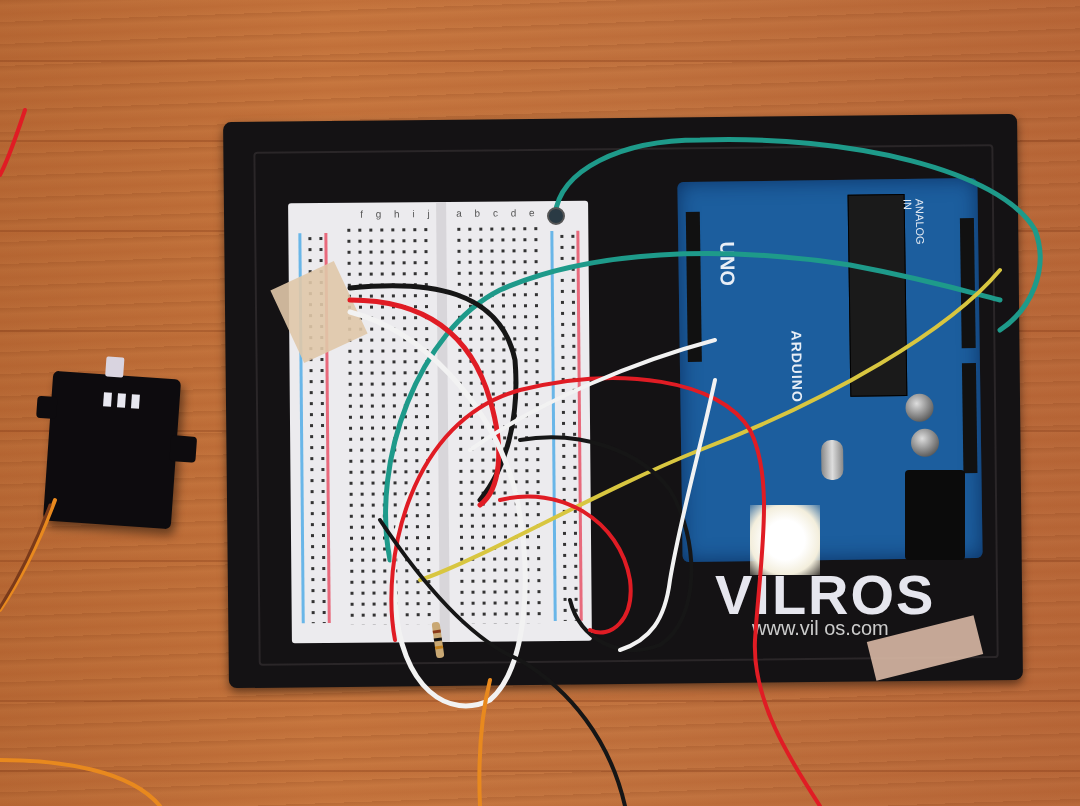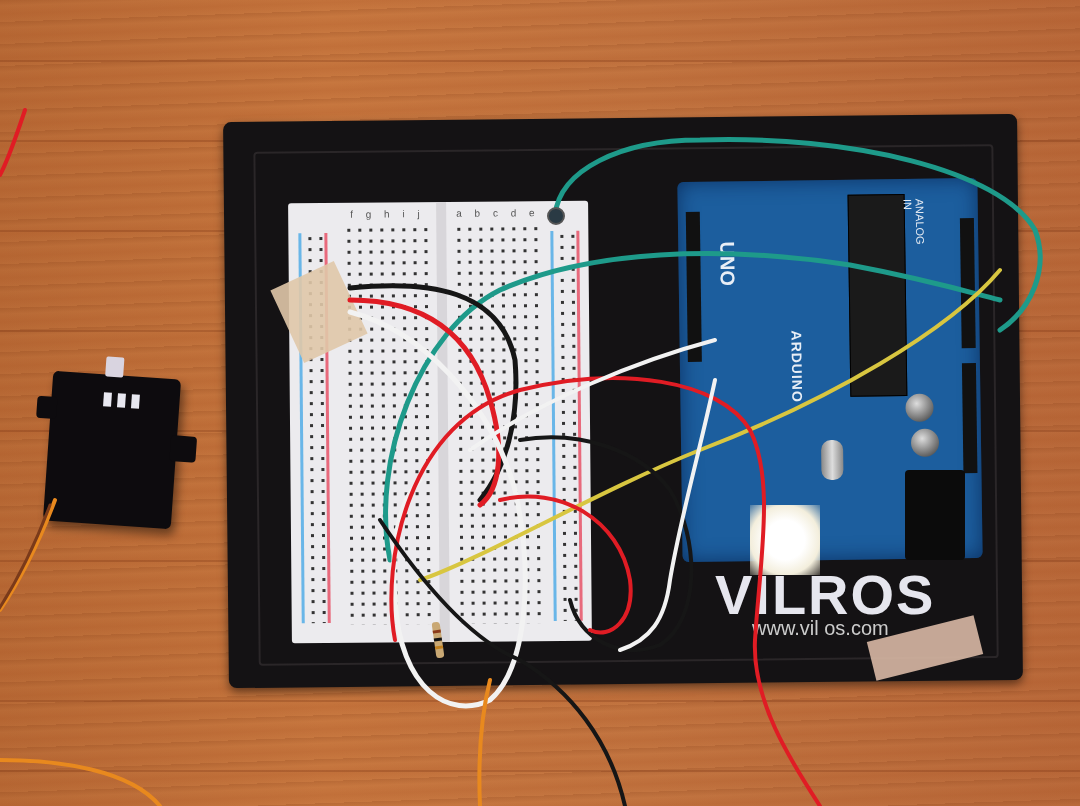--- a/index.html
+++ b/index.html
@@ -65,21 +65,21 @@
     <div class="holes" style="left:12px;top:20px;width:20px;height:390px"></div>
   </div>
   <div class="holes" style="left:55px;top:22px;width:88px;height:400px"></div>
   <div class="groove"></div>
   <div class="holes" style="left:165px;top:22px;width:88px;height:400px"></div>
   <div class="rail" style="left:256px">
     <div class="line" style="left:6px;background:#69b6e8"></div>
     <div class="line" style="left:32px;background:#e86a7c"></div>
     <div class="holes" style="left:12px;top:20px;width:20px;height:390px"></div>
   </div>
-  <div class="col-letters" style="left:62px">f g h i j</div>
+  <div class="col-letters" style="left:72px">f g h i j</div>
   <div class="col-letters" style="left:168px">a b c d e</div>
 </div>
 
 <div class="arduino">
   <div class="header-strip" style="left:8px;top:30px;width:14px;height:150px"></div>
   <div class="header-strip" style="left:282px;top:40px;width:14px;height:130px"></div>
   <div class="header-strip" style="left:282px;top:185px;width:14px;height:110px"></div>
   <div class="chip"></div>
   <div class="uno-logo">UNO</div>
   <div class="ard-text">ARDUINO</div>

